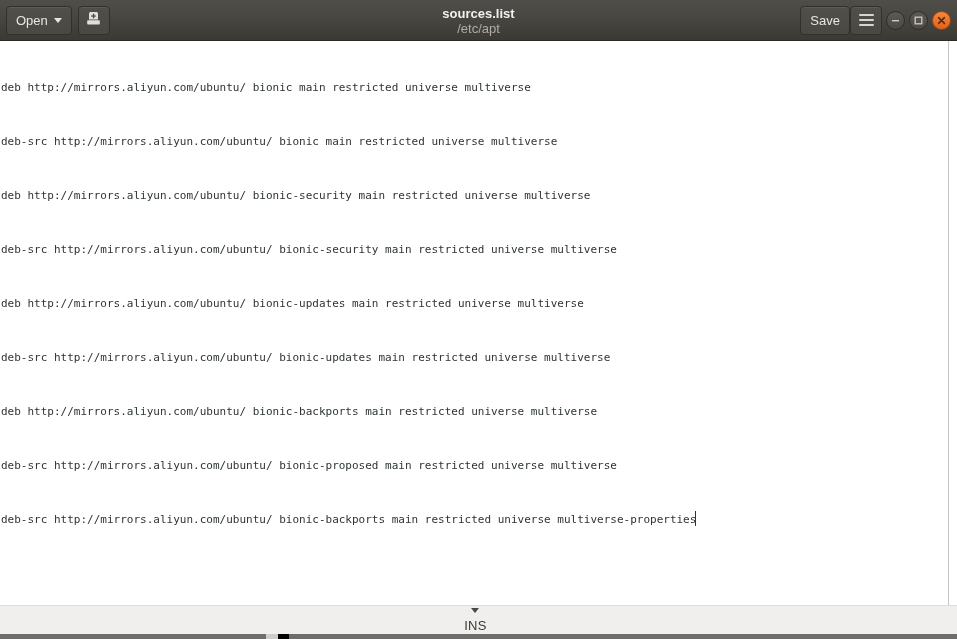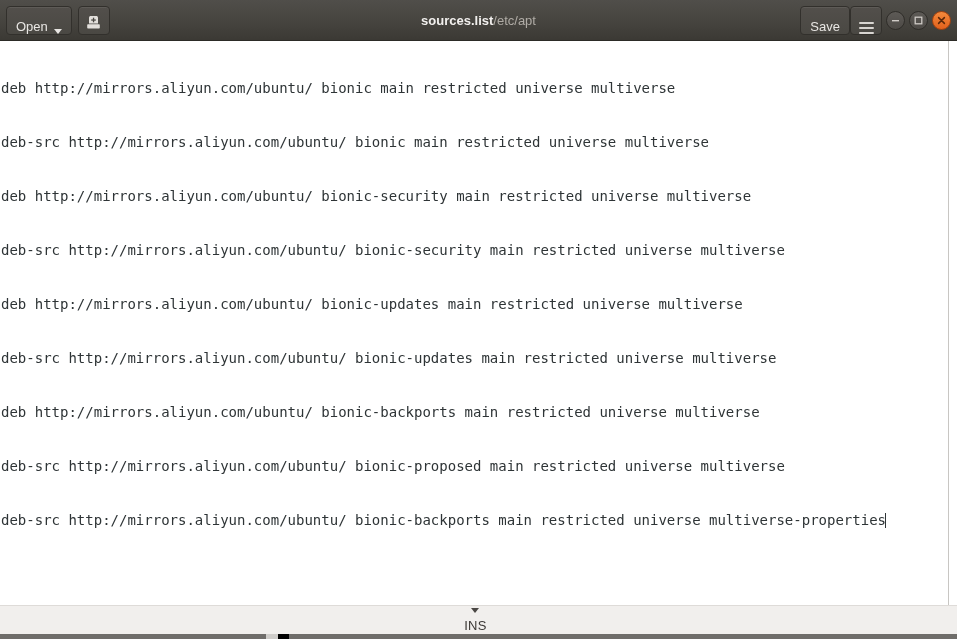--- a/index.html
+++ b/index.html
@@ -53,21 +53,21 @@
   .hbtn {
     background: linear-gradient(to bottom, #524f4b 0%, #4a4843 100%);
     border: 1px solid #32302c;
     border-radius: 4px;
     color: #e8e6e3;
     font-size: 13px;
     font-family: "Liberation Sans", sans-serif;
     height: 29px;
     padding: 0 9px;
     display: flex;
-    align-items: flex-end;
+    align-items: center;
     justify-content: center;
     gap: 6px;
     box-shadow: inset 0 1px 0 rgba(255,255,255,0.07);
     cursor: default;
     box-sizing: border-box;
   }
   .hbtn.icon-only {
     width: 32px;
     padding: 0;
   }
@@ -76,20 +76,21 @@
     border-left: 4px solid transparent;
     border-right: 4px solid transparent;
     border-top: 5px solid #e8e6e3;
     display: inline-block;
   }
 
   .titlecenter {
     position: absolute;
     left: 0; right: 0; top: 0; bottom: 0;
     display: flex;
+    flex-direction: column;
     align-items: center;
     justify-content: center;
     pointer-events: none;
     z-index: 1;
   }
   .wtitle {
     color: #f2f0ee;
     font-size: 13px;
     font-weight: bold;
     line-height: 15px;
@@ -145,21 +146,21 @@
     position: relative;
     background: #ffffff;
     border-right: 1px solid #c8c6c3;
     overflow: hidden;
     box-sizing: border-box;
     width: 949px;
   }
   .lines {
     padding: 2px 0 0 1px;
     font-family: "DejaVu Sans Mono", "Liberation Mono", monospace;
-    font-size: 14px;
+    font-size: 11px;
     line-height: 18px;
     color: #2e3436;
     white-space: pre;
   }
   .line {
     height: 18px;
     white-space: pre;
   }
   .caretbar {
     display: inline-block;

